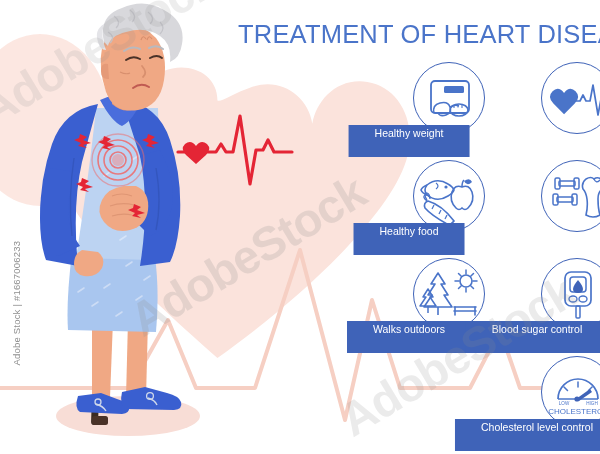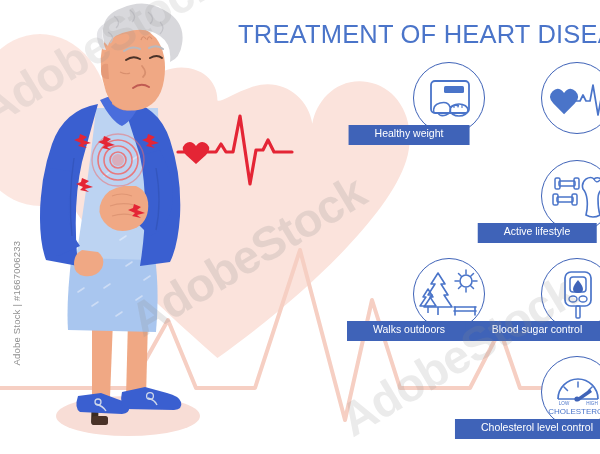--- a/index.html
+++ b/index.html
@@ -29,21 +29,21 @@
     width:72px;height:72px;border-radius:50%;
     border:1.6px solid #3f63b8;background:#ffffff;
     box-sizing:border-box;
     margin-left:40px;
   }
   .circle svg{position:absolute;left:0;top:0;width:72px;height:72px;}
   .label{
     position:absolute;left:50%;transform:translateX(-50%);
     top:63px;
     background:#3f63b8;color:#ffffff;
-    font-size:10.5px;line-height:16px;height:20px;
+    font-size:10.5px;line-height:16px;height:32px;
     padding:0 26px;white-space:nowrap;text-align:center;
     box-sizing:border-box;
   }
 
   
   .wm-side{
     position:absolute;left:-44px;top:300px;width:120px;
     transform:rotate(-90deg);transform-origin:center center;
     font-size:9.5px;color:#6e6e6e;opacity:.78;white-space:nowrap;
     letter-spacing:.2px;
@@ -255,20 +255,45 @@
 
     <div class="cell" style="left:128px;top:0px;">
       <div class="circle">
         <svg viewBox="0 0 72 72">
           <path d="M27 28 q-7 -9 -14 -2 q-7 7 1 15 l13 13 l13 -13 q8 -8 1 -15 q-7 -7 -14 2 z" fill="#4a74c9" transform="translate(-5,2) scale(0.82) translate(6,6)"></path>
           <polyline fill="none" stroke="#4a74c9" stroke-width="1.7" stroke-linecap="round" stroke-linejoin="round" points="33,38 38,38 41,32 44,38 48,38 51,22 56,52 59,36 62,36 64,31 66,38"></polyline>
         </svg>
       </div>
     </div>
 
+    <div class="cell" style="left:0px;top:98px;">
+      <div class="circle">
+        <svg viewBox="0 0 72 72">
+
+          <path d="M13 24 q10 -8 21 -1 q5 3 6 6 q-1 3 -6 6 q-11 7 -21 -1 q-4 -5 0 -10 z" fill="none" stroke="#4a74c9" stroke-width="1.6"></path>
+          <path d="M13 24 q-5 2 -6 5 q1 3 6 5" fill="none" stroke="#4a74c9" stroke-width="1.6"></path>
+          <circle cx="32" cy="26" r="1.6" fill="#4a74c9"></circle>
+          <path d="M22 22 q4 3 0 6" fill="none" stroke="#4a74c9" stroke-width="1.2"></path>
+
+          <path d="M48 26 q-7 -3 -10 5 q-3 9 4 16 q3 3 6 0 q3 3 6 0 q7 -7 4 -16 q-3 -8 -10 -5 z" fill="none" stroke="#4a74c9" stroke-width="1.6"></path>
+          <path d="M48 26 q0 -5 2 -7" fill="none" stroke="#4a74c9" stroke-width="1.5"></path>
+          <path d="M50 20 q6 -4 8 1 q-5 5 -8 -1 z" fill="#4a74c9"></path>
+
+          <path d="M14 40 q14 4 26 20 q-3 4 -7 3 q-16 -9 -22 -16 q-2 -5 3 -7 z" fill="none" stroke="#4a74c9" stroke-width="1.6"></path>
+          <g stroke="#4a74c9" stroke-width="1.2">
+            <path d="M20 44 l-2 4"></path>
+              <path d="M27 49 l-2 4"></path>
+              <path d="M33 54 l-2 4"></path>
+          </g>
+          <path d="M13 40 q-5 -4 -2 -6 q4 -1 5 3" fill="none" stroke="#4a74c9" stroke-width="1.4"></path>
+          <path d="M13 39 q-4 -6 0 -7 q3 1 3 6" fill="none" stroke="#4a74c9" stroke-width="1.3"></path>
+        </svg>
+      </div>
+      <div class="label">Healthy food</div>
+    </div>
 
     <div class="cell" style="left:128px;top:98px;">
       <div class="circle">
         <svg viewBox="0 0 72 72">
 
           <g transform="translate(0,-4)">
             <rect x="17" y="24" width="16" height="5" rx="1" fill="none" stroke="#4a74c9" stroke-width="1.5"></rect>
             <rect x="13" y="21" width="5" height="11" rx="1.6" fill="none" stroke="#4a74c9" stroke-width="1.5"></rect>
             <rect x="32" y="21" width="5" height="11" rx="1.6" fill="none" stroke="#4a74c9" stroke-width="1.5"></rect>
           </g>
@@ -276,21 +301,20 @@
           <g transform="translate(-2,12)">
             <rect x="17" y="24" width="16" height="5" rx="1" fill="none" stroke="#4a74c9" stroke-width="1.5"></rect>
             <rect x="13" y="21" width="5" height="11" rx="1.6" fill="none" stroke="#4a74c9" stroke-width="1.5"></rect>
             <rect x="32" y="21" width="5" height="11" rx="1.6" fill="none" stroke="#4a74c9" stroke-width="1.5"></rect>
           </g>
 
           <path d="M44 18 q5 -3 8 0 q4 -3 8 1 q2 6 -1 10 q-3 3 -3 9 q0 10 2 16 q-7 4 -14 0 q2 -8 1 -16 q-1 -7 -4 -10 q-2 -6 3 -10 z" fill="none" stroke="#4a74c9" stroke-width="1.6"></path>
           <path d="M52 18 q2 5 6 1" fill="none" stroke="#4a74c9" stroke-width="1.3"></path>
         </svg>
       </div>
-      <div class="label">Active lifestyle</div>
     </div>
 
     <div class="cell" style="left:0px;top:196px;">
       <div class="circle">
         <svg viewBox="0 0 72 72">
 
           <path d="M24 14 l7 11 l-4 0 l7 11 l-4 0 l8 12 l-28 0 l8 -12 l-4 0 l7 -11 l-4 0 z" fill="none" stroke="#4a74c9" stroke-width="1.6" stroke-linejoin="round"></path>
           <path d="M24 48 l0 8" stroke="#4a74c9" stroke-width="1.6"></path>
 
           <path d="M14 30 l5 8 l-3 0 l6 9 l-16 0 l6 -9 l-3 0 z" fill="none" stroke="#4a74c9" stroke-width="1.5" stroke-linejoin="round"></path>

